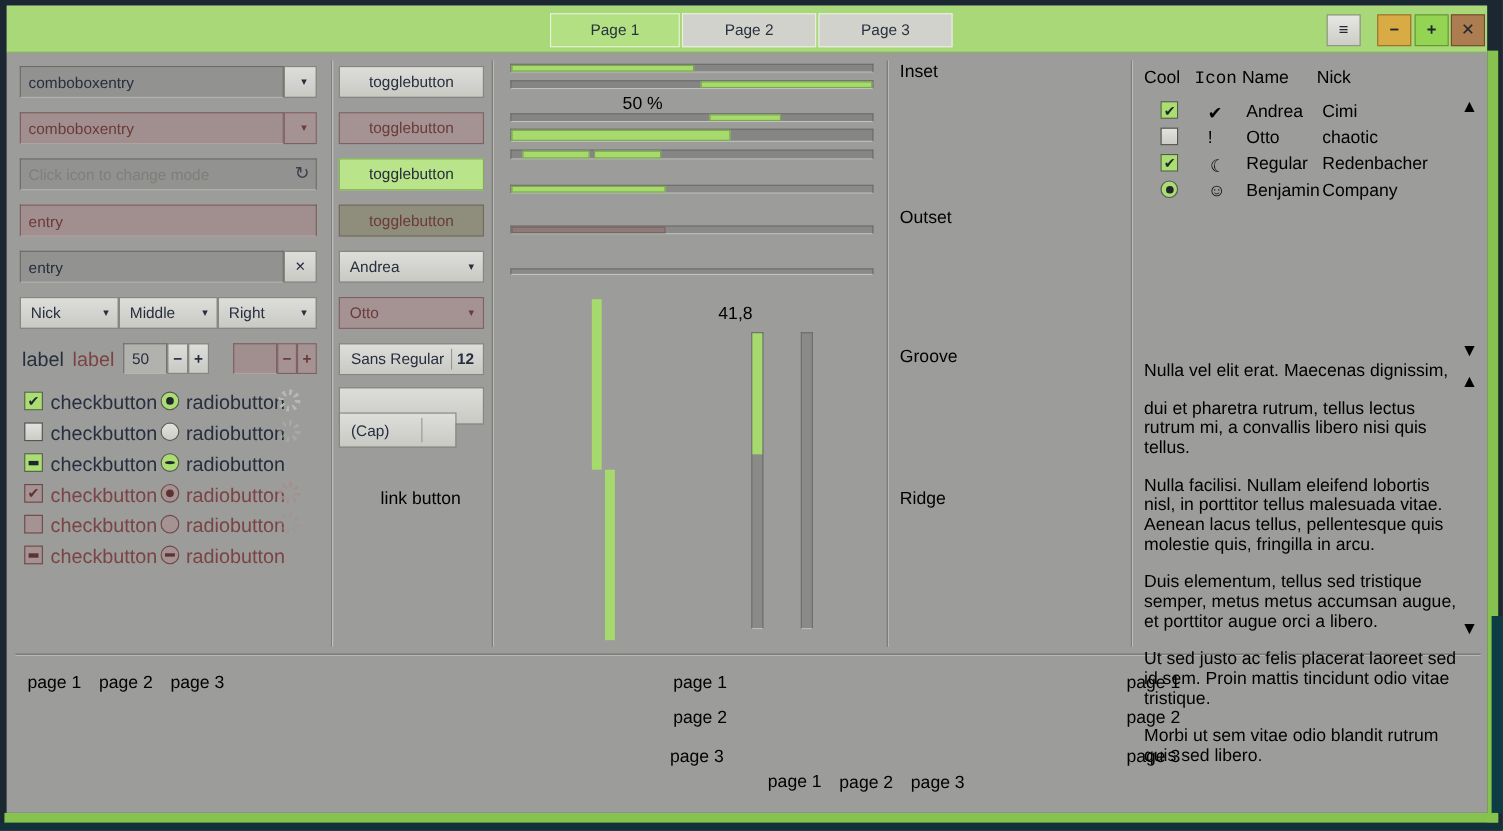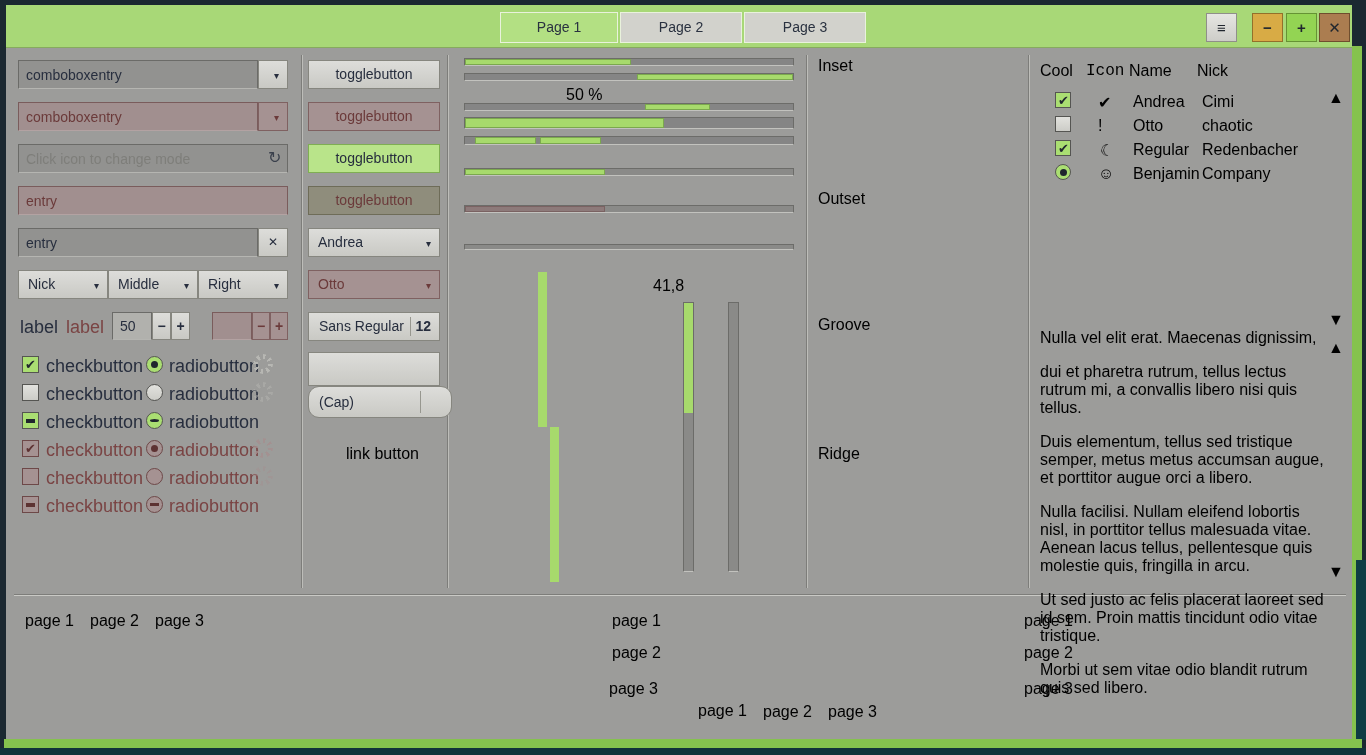--- a/index.html
+++ b/index.html
@@ -202,21 +202,21 @@
     <div class="abs b" style="left:302px;top:307px;width:132px;">
       <span style="position:absolute;left:10px;top:0;line-height:27px;">Sans Regular</span>
       <span style="position:absolute;right:28px;top:4px;bottom:4px;width:1px;background:#97978f;"></span>
       <span style="position:absolute;right:8px;top:0;line-height:27px;font-weight:bold;">12</span>
     </div>
 
     <div class="abs b" style="left:302px;top:347px;width:132px;height:34px;">
       <div class="abs swatch" style="left:5px;top:5px;right:5px;bottom:5px;"></div>
     </div>
 
-    <div class="abs b" style="left:302px;top:381px;width:144px;height:32px;border-radius:11px;">
+    <div class="abs b" style="left:302px;top:370px;width:107px;height:32px;">
       <span style="position:absolute;left:10px;top:0;line-height:30px;">(Cap)</span>
       <span style="position:absolute;right:30px;top:4px;bottom:4px;width:1px;background:#97978f;"></span>
       <span class="abs folder" style="right:7px;top:12px;"></span>
     </div>
 
     <span class="abs link" style="left:340px;top:440px;">link button</span>
 
     <div class="abs sw-on" style="left:336px;top:477px;width:62px;height:30px;">
       <div class="abs sw-knob" style="right:-1px;top:-1px;width:31px;height:30px;"></div>
     </div>
@@ -313,22 +313,22 @@
 
     <div class="abs sb" style="left:1322px;top:83px;width:16px;height:242px;">
       <div class="abs sb-btn" style="top:1px;"><span>▲</span></div>
       <div class="abs sb-thumb" style="top:19px;height:186px;"></div>
       <div class="abs sb-btn" style="bottom:1px;"><span>▼</span></div>
     </div>
 
     <div class="abs tv" style="left:1034px;top:333px;width:288px;height:244px;">
       <p class="sel" style="margin-top:-9px;">Nulla vel elit erat. Maecenas dignissim,</p>
       <p>dui et pharetra rutrum, tellus lectus rutrum mi, a convallis libero nisi quis tellus.</p>
+      <p>Nulla facilisi. Nullam eleifend lobortis nisl, in porttitor tellus malesuada vitae. Aenean lacus tellus, pellentesque quis molestie quis, fringilla in arcu.</p>
       <p>Duis elementum, tellus sed tristique semper, metus metus accumsan augue, et porttitor augue orci a libero.</p>
-      <p>Nulla facilisi. Nullam eleifend lobortis nisl, in porttitor tellus malesuada vitae. Aenean lacus tellus, pellentesque quis molestie quis, fringilla in arcu.</p>
       <p>Ut sed justo ac felis placerat laoreet sed id sem. Proin mattis tincidunt odio vitae tristique.</p>
       <p class="sel">Morbi ut sem vitae odio blandit rutrum quis sed libero.</p>
     </div>
     <div class="abs sb" style="left:1322px;top:333px;width:16px;height:244px;">
       <div class="abs sb-btn" style="top:1px;"><span>▲</span></div>
       <div class="abs sb-thumb" style="top:52px;height:80px;"></div>
       <div class="abs sb-btn" style="bottom:1px;"><span>▼</span></div>
     </div>
 
     <div class="abs nbc" style="left:12px;top:636px;width:324px;height:93px;"></div>

